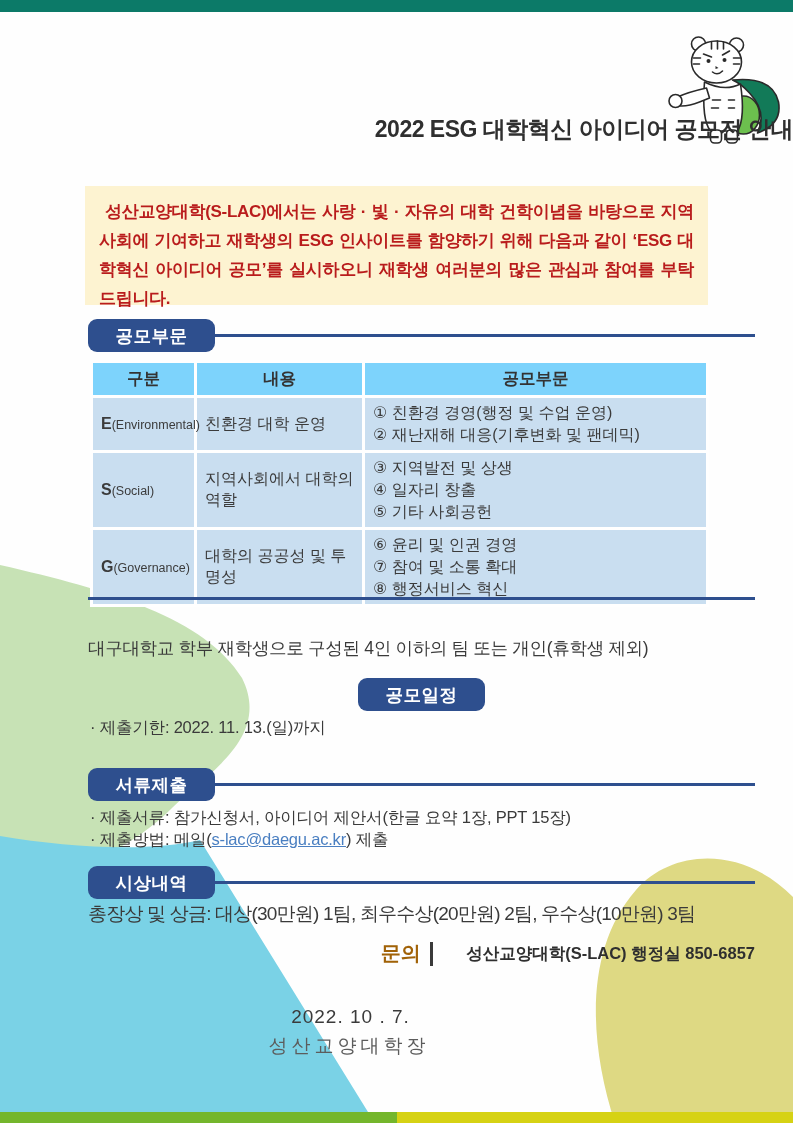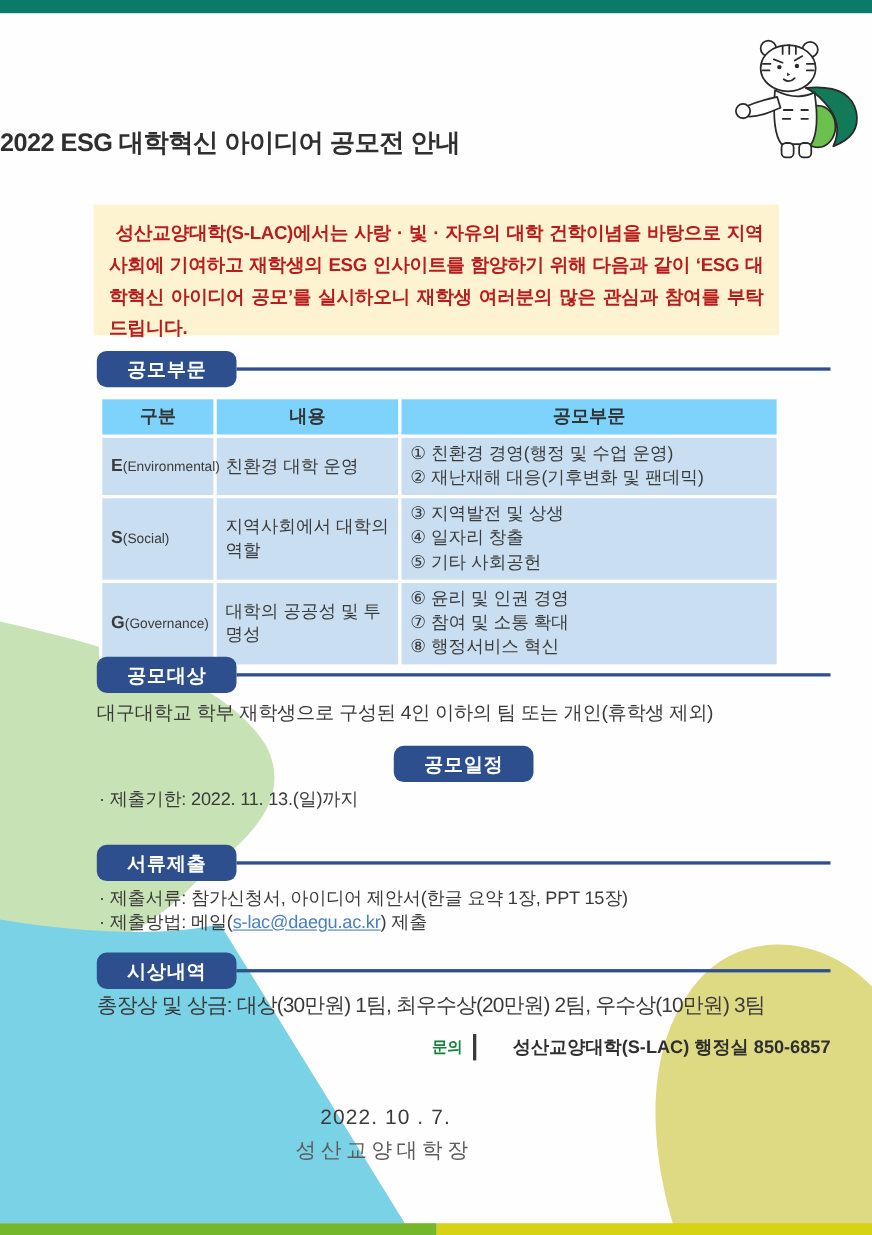--- a/index.html
+++ b/index.html
@@ -5,21 +5,21 @@
   html,body{margin:0;padding:0;background:#e8e8e8;}
   .page{
     position:relative;width:793px;height:1123px;margin:0 auto;
     background:#fefefe;overflow:hidden;
     font-family:"Liberation Sans","DejaVu Sans",sans-serif;color:#3d3d3d;
   }
   .bg-layer{position:absolute;inset:0;z-index:0;}
   .content{position:absolute;inset:0;z-index:1;}
 
   .doc-title{
-    position:absolute;top:114px;left:0;width:793px;text-align:left;
+    position:absolute;top:114px;left:0;width:793px;text-align:right;
     font-size:23px;font-weight:bold;color:#2f2f2f;letter-spacing:-0.5px;
   }
   .intro-box{
     position:absolute;top:186px;left:85px;width:595px;height:97px;
     background:#fdf3d1;padding:11px 14px;
     font-size:17px;font-weight:bold;line-height:29px;color:#b91c1c;
     text-align:justify;text-indent:6px;letter-spacing:-0.3px;
   }
 
   .sec{position:absolute;left:88px;width:667px;display:flex;align-items:center;}
@@ -54,21 +54,21 @@
   .link{color:#4a7fc1;text-decoration:underline;cursor:pointer;}
 
   .prize-line{
     position:absolute;top:901px;left:88px;width:670px;
     font-size:19px;color:#3a3a3a;letter-spacing:-0.8px;white-space:nowrap;
   }
   .contact-line{
     position:absolute;top:940px;left:88px;width:667px;
     display:flex;align-items:center;justify-content:flex-end;
   }
-  .contact-line .c-label{font-size:14px;font-weight:bold;color:#15803d;}
+  .contact-line .c-label{font-size:20px;font-weight:bold;color:#a16207;}
   .contact-line .c-divider{width:3.5px;height:24px;background:#3a3a3a;margin:0 9px;}
   .contact-line .c-info{font-size:16.5px;font-weight:bold;color:#2f2f2f;margin-left:24px;}
 
   .doc-date{position:absolute;top:1006px;left:0;width:701px;text-align:center;font-size:19px;color:#3a3a3a;letter-spacing:1px;}
   .doc-signer{position:absolute;top:1033px;left:0;width:698px;text-align:center;font-size:19px;color:#5c5c5c;letter-spacing:4px;}
 
   .mascot{position:absolute;top:30px;left:653px;width:138px;height:118px;}
 </style>
 </head>
 <body>
@@ -154,21 +154,20 @@
           <td class="c3">
             <div>⑥ 윤리 및 인권 경영</div>
             <div>⑦ 참여 및 소통 확대</div>
             <div>⑧ 행정서비스 혁신</div>
           </td>
         </tr>
       </tbody>
     </table>
 
     <div class="sec" style="top:597px;">
-      <div class="badge">공모대상</div>
       <div class="rule"></div>
     </div>
     <div class="body-line" style="top:636px;">대구대학교 학부 재학생으로 구성된 4인 이하의 팀 또는 개인(휴학생 제외)</div>
 
     <div class="sec" style="top:678px;flex-direction:column;">
       <div class="badge">공모일정</div>
       <div class="rule"></div>
     </div>
     <div class="bullets" style="top:716px;">
       <div>· 제출기한: 2022. 11. 13.(일)까지</div>

